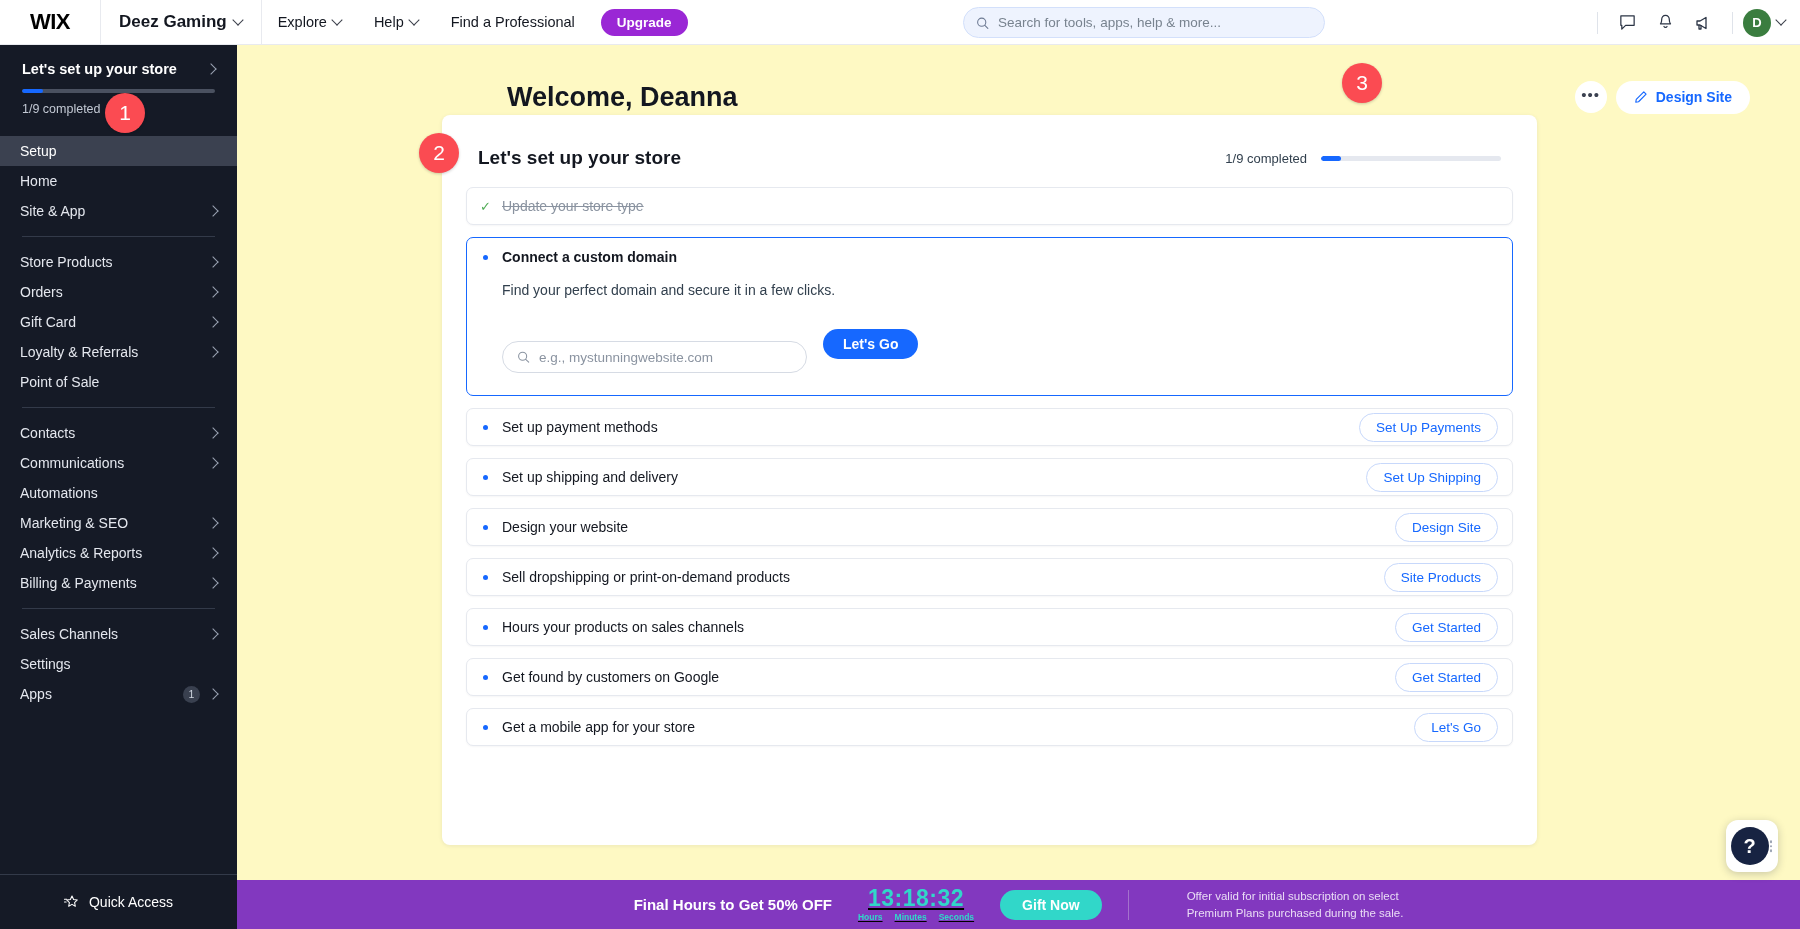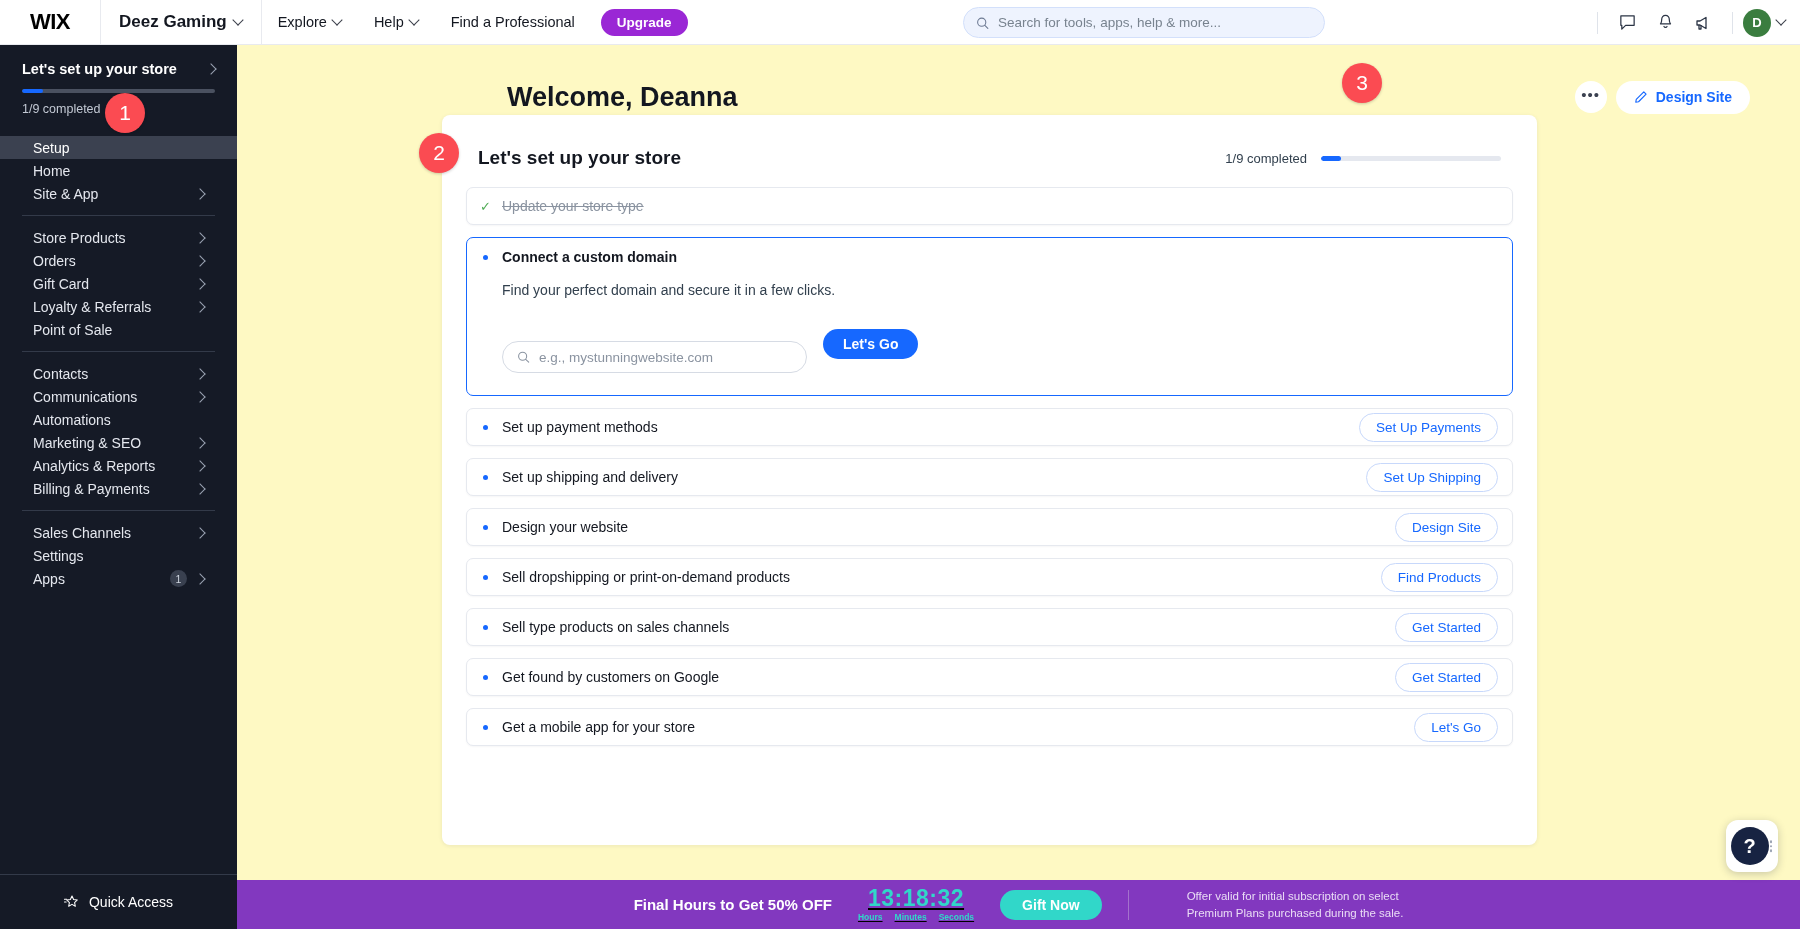--- a/index.html
+++ b/index.html
@@ -88,21 +88,21 @@
   }
   .sb-progress {
     width: 193px; height: 4px; background: #4a5160; border-radius: 2px;
     overflow: hidden; margin-bottom: 9px;
   }
   .sb-progress-fill { height: 4px; background: #1668ff; border-radius: 2px; }
   .sb-completed { font-size: 12.5px; color: #c3c9d4; }
   .sb-nav { flex: 1; overflow: hidden; padding-top: 6px; }
   .sb-item {
     display: flex; align-items: center; justify-content: space-between;
-    height: 23px; padding: 0 33px; font-size: 14px; color: #e4e7ee;
+    height: 30px; padding: 0 20px; font-size: 14px; color: #e4e7ee;
     cursor: pointer;
   }
   .sb-item.active { background: #3b4150; color: #fff; }
   .sb-item .lbl { white-space: nowrap; }
   .sb-right { display: flex; align-items: center; gap: 9px; }
   .sb-badge {
     width: 17px; height: 17px; border-radius: 50%; background: #39404f;
     color: #cfd5e0; font-size: 10.5px; display: flex;
     align-items: center; justify-content: center;
   }
@@ -508,26 +508,26 @@
               <span class="bullet"></span>
               <span class="task-label">Design your website</span>
             </div>
             <button class="task-btn">Design Site</button>
           </div>
           <div class="task-row">
             <div class="task-left">
               <span class="bullet"></span>
               <span class="task-label">Sell dropshipping or print-on-demand products</span>
             </div>
-            <button class="task-btn">Find Products</button>
-          </div>
-          <div class="task-row">
-            <div class="task-left">
-              <span class="bullet"></span>
-              <span class="task-label">Sell type products on sales channels</span>
+            <button class="task-btn">Site Products</button>
+          </div>
+          <div class="task-row">
+            <div class="task-left">
+              <span class="bullet"></span>
+              <span class="task-label">Hours your products on sales channels</span>
             </div>
             <button class="task-btn">Get Started</button>
           </div>
           <div class="task-row">
             <div class="task-left">
               <span class="bullet"></span>
               <span class="task-label">Get found by customers on Google</span>
             </div>
             <button class="task-btn">Get Started</button>
           </div>

